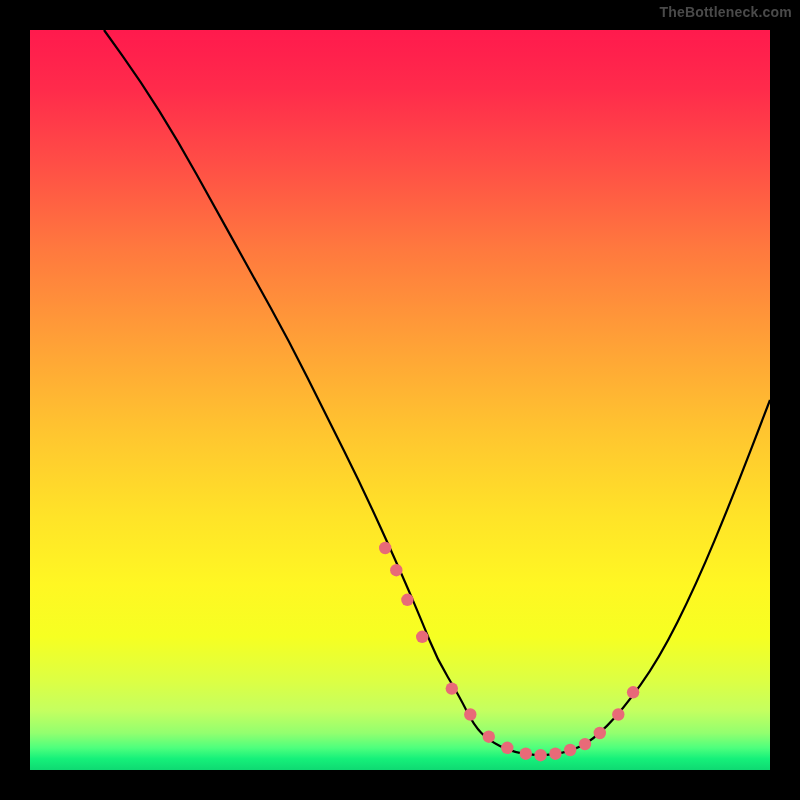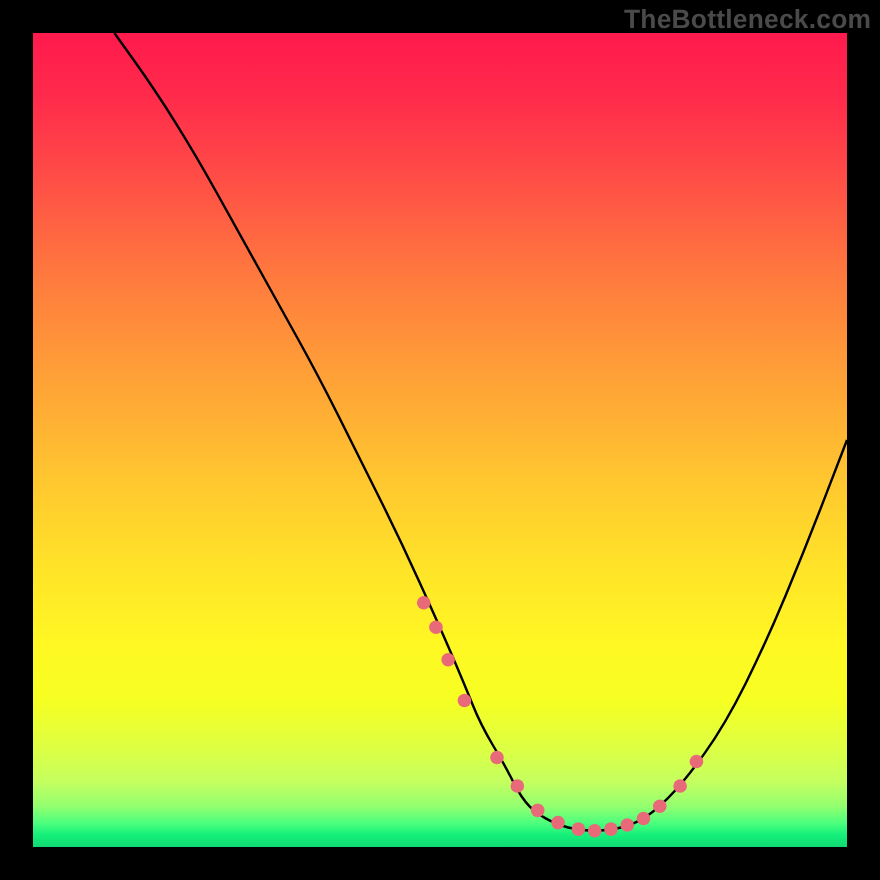--- a/index.html
+++ b/index.html
@@ -15,21 +15,21 @@
     position: relative;
     width: 800px;
     height: 800px;
     background: #000;
   }
   .watermark {
     position: absolute;
     top: 4px;
     right: 8px;
     color: #4a4a4a;
-    font-size: 24px;
+    font-size: 14px;
     font-weight: 600;
     letter-spacing: 0.2px;
     z-index: 5;
   }
   .plot-area {
     position: absolute;
     left: 30px;
     top: 30px;
     width: 740px;
     height: 740px;

